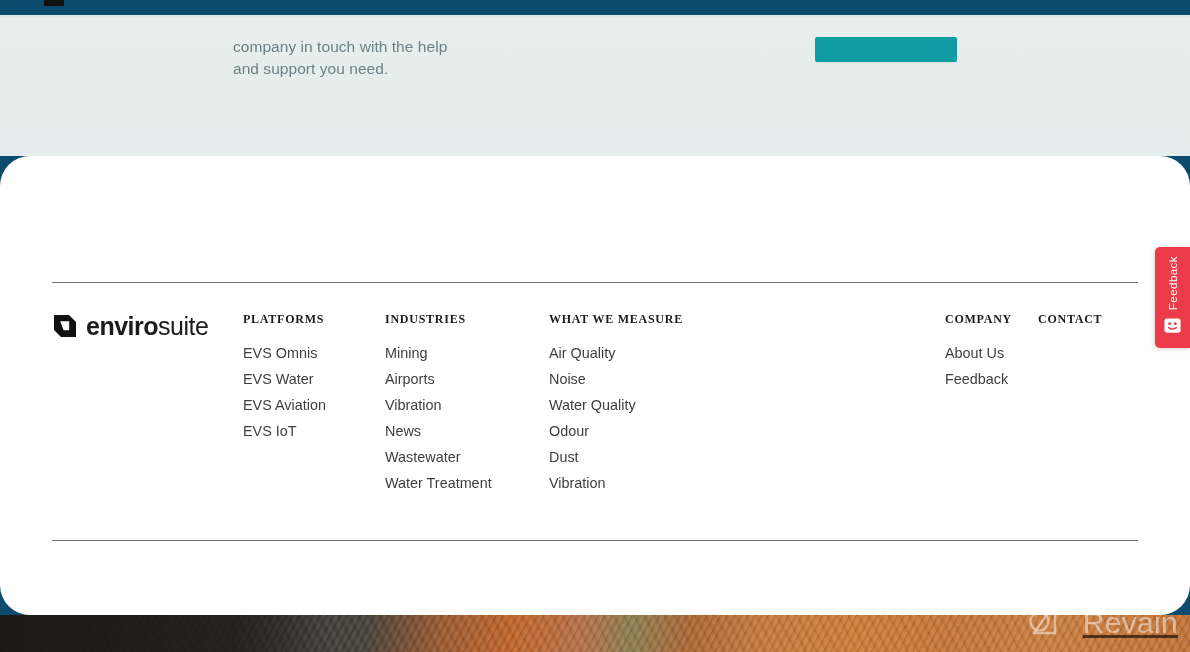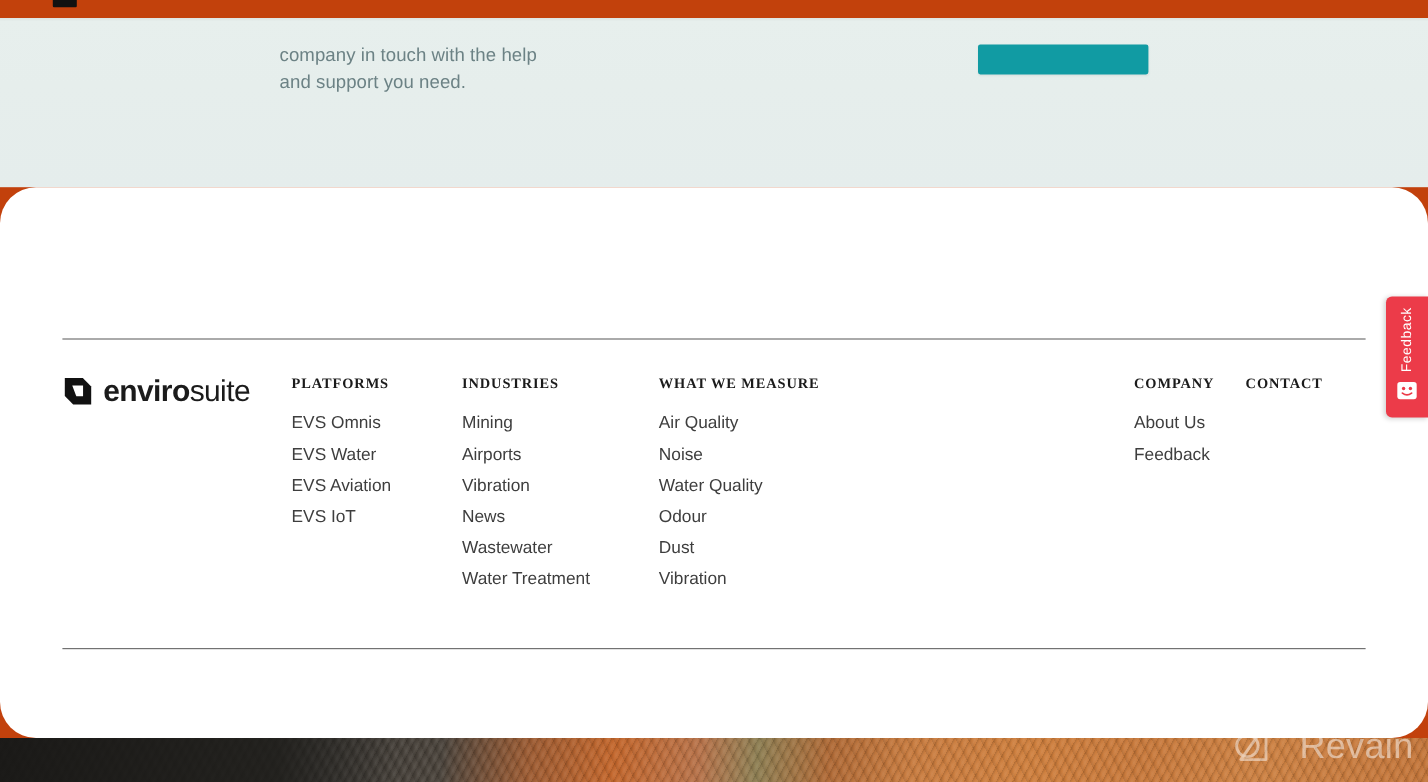--- a/index.html
+++ b/index.html
@@ -11,21 +11,21 @@
     overflow: hidden;
     background: #ffffff;
     font-family: "Liberation Sans", sans-serif;
     -webkit-font-smoothing: antialiased;
   }
 
   .page {
     position: relative;
     width: 1190px;
     height: 652px;
-    background: #c2410c;
+    background: #0c4a6e;
   }
 
   
   .top-logo-fragment {
     position: absolute;
     left: 44px;
     top: -8px;
     width: 20px;
     height: 14px;
     background: #111111;
@@ -194,20 +194,21 @@
   
   .watermark {
     position: absolute;
     right: 12px;
     top: 603px;
     display: flex;
     align-items: center;
     gap: 20px;
     opacity: 0.6;
     pointer-events: none;
+    text-decoration: underline;
   }
   .watermark-mark { width: 40px; height: 40px; display: block; }
   .watermark-text {
     font-size: 30px;
     font-weight: 400;
     color: rgba(255,255,255,0.82);
     letter-spacing: 0.3px;
     line-height: 40px;
   }
 

